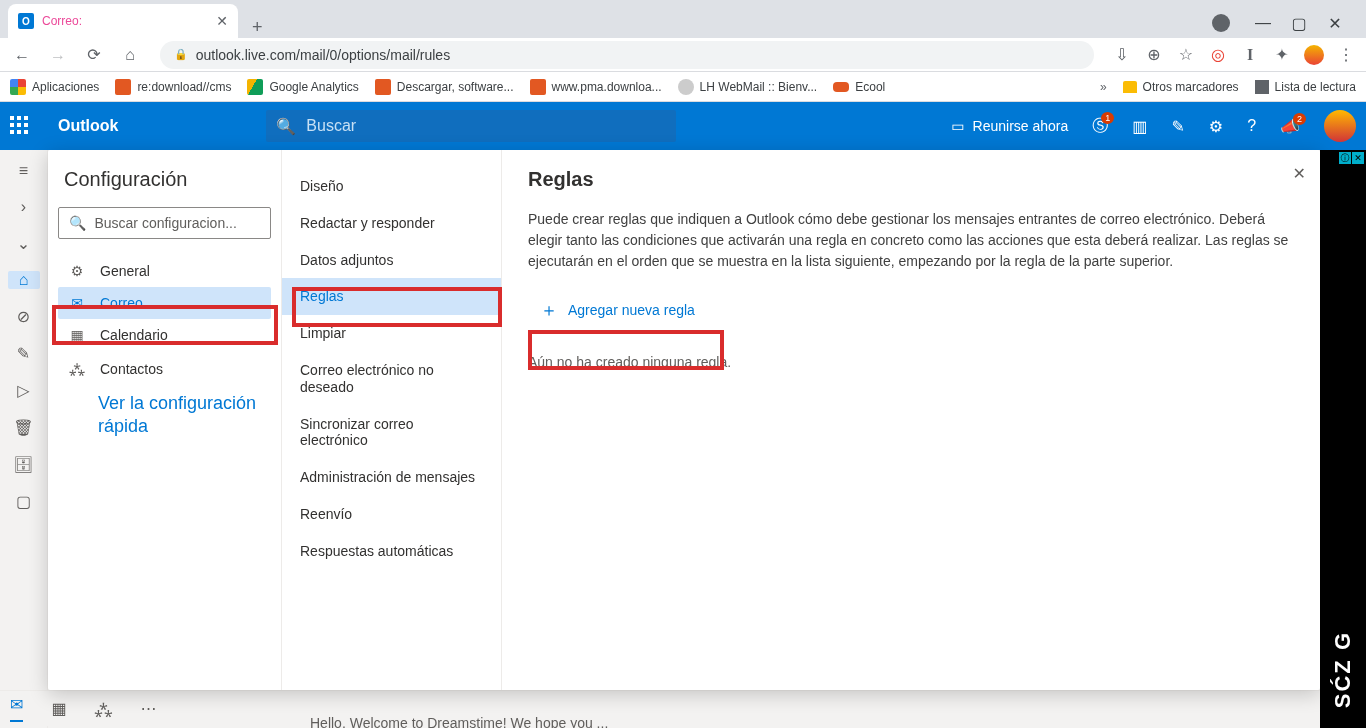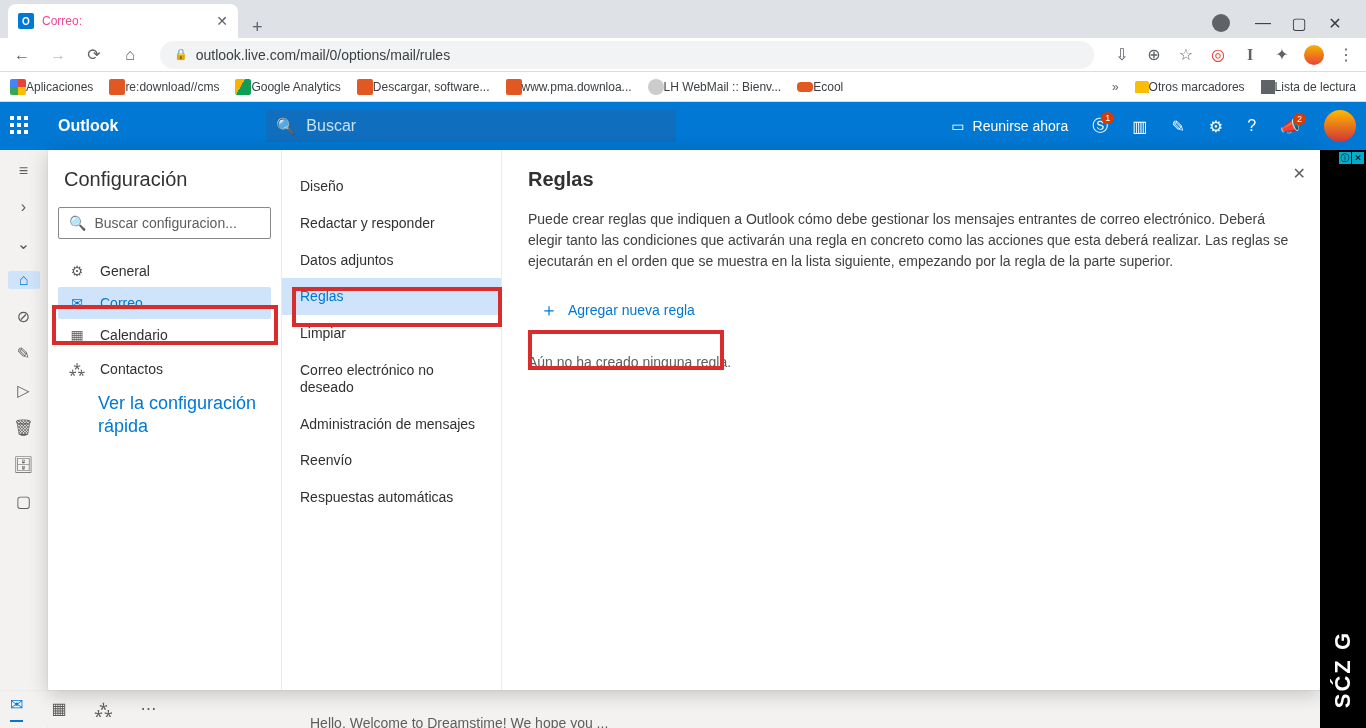--- a/index.html
+++ b/index.html
@@ -19,21 +19,21 @@
 .addr-bar { background: #fff; height: 34px; display: flex; align-items: center; padding: 0 10px; gap: 12px; border-bottom: 1px solid #dadce0;}
 .nav-btn { color: #5f6368; cursor: pointer; width:24px; text-align:center; font-size:16px;}
 .url-box { flex: 1; background: #f1f3f4; border-radius: 16px; height: 28px; display: flex; align-items: center; padding: 0 14px; gap: 8px; color: #5f6368; font-size: 14px; margin: 0 6px;}
 .url-box .lock { font-size: 11px; }
 .url-text { color: #3c4043; }
 .ext-icons { display: flex; gap: 12px; align-items: center; color:#5f6368; }
 .ext-icons span { cursor:pointer; display:inline-flex; align-items:center; justify-content:center; width:20px; }
 .avatar-sm { width:20px; height:20px; border-radius:50%; background: linear-gradient(#f4b400,#ea4335); }
 
 .bookmarks { background: #fff; height: 30px; display: flex; align-items: center; padding: 0 10px; gap: 16px; border-bottom: 1px solid #dadce0; font-size: 12px; color: #3c4043;}
-.bm-item { display: flex; align-items: center; cursor: pointer; }
+.bm-item { display: flex; align-items: center; gap: 6px; cursor: pointer; }
 .bm-icon { width:16px; height:16px; background:#f1f3f4; border-radius:2px; display:inline-block;}
 .bm-icon.apps { background: repeating-conic-gradient(#ea4335 0 25%, #fbbc04 0 50%, #34a853 0 75%, #4285f4 0 100%); }
 .bm-icon.red { background:#e25822; }
 .bm-icon.orange { background:linear-gradient(120deg,#f4b400 40%,#0f9d58 40%); }
 .bm-icon.dl { background:#e25822;}
 .bm-icon.lh { width:16px;height:16px;border-radius:50%;background:#ccc;}
 .bm-icon.ecool{ width:16px;height:10px;background:#e25822;border-radius:4px;}
 .bm-spacer{ flex:1;}
 .bm-folder{ width:14px;height:12px;background:#fbbc04;border-radius:2px 2px 0 0;display:inline-block;}
 .bm-list{ width:14px;height:14px;background:#5f6368;display:inline-block;}
@@ -257,20 +257,21 @@
     </div>
 
     <div class="sp-col2">
       <ul class="sp-sub">
         <li>Diseño</li>
         <li>Redactar y responder</li>
         <li>Datos adjuntos</li>
         <li class="sel">Reglas</li>
         <li>Limpiar</li>
         <li>Correo electrónico no deseado</li>
+        <li>Sincronizar correo electrónico</li>
         <li>Administración de mensajes</li>
         <li>Reenvío</li>
         <li>Respuestas automáticas</li>
       </ul>
     </div>
 
     <div class="sp-col3">
       <span class="close-x">✕</span>
       <div class="sp-h">Reglas</div>
       <div class="sp-desc">Puede crear reglas que indiquen a Outlook cómo debe gestionar los mensajes entrantes de correo electrónico. Deberá elegir tanto las condiciones que activarán una regla en concreto como las acciones que esta deberá realizar. Las reglas se ejecutarán en el orden que se muestra en la lista siguiente, empezando por la regla de la parte superior.</div>

